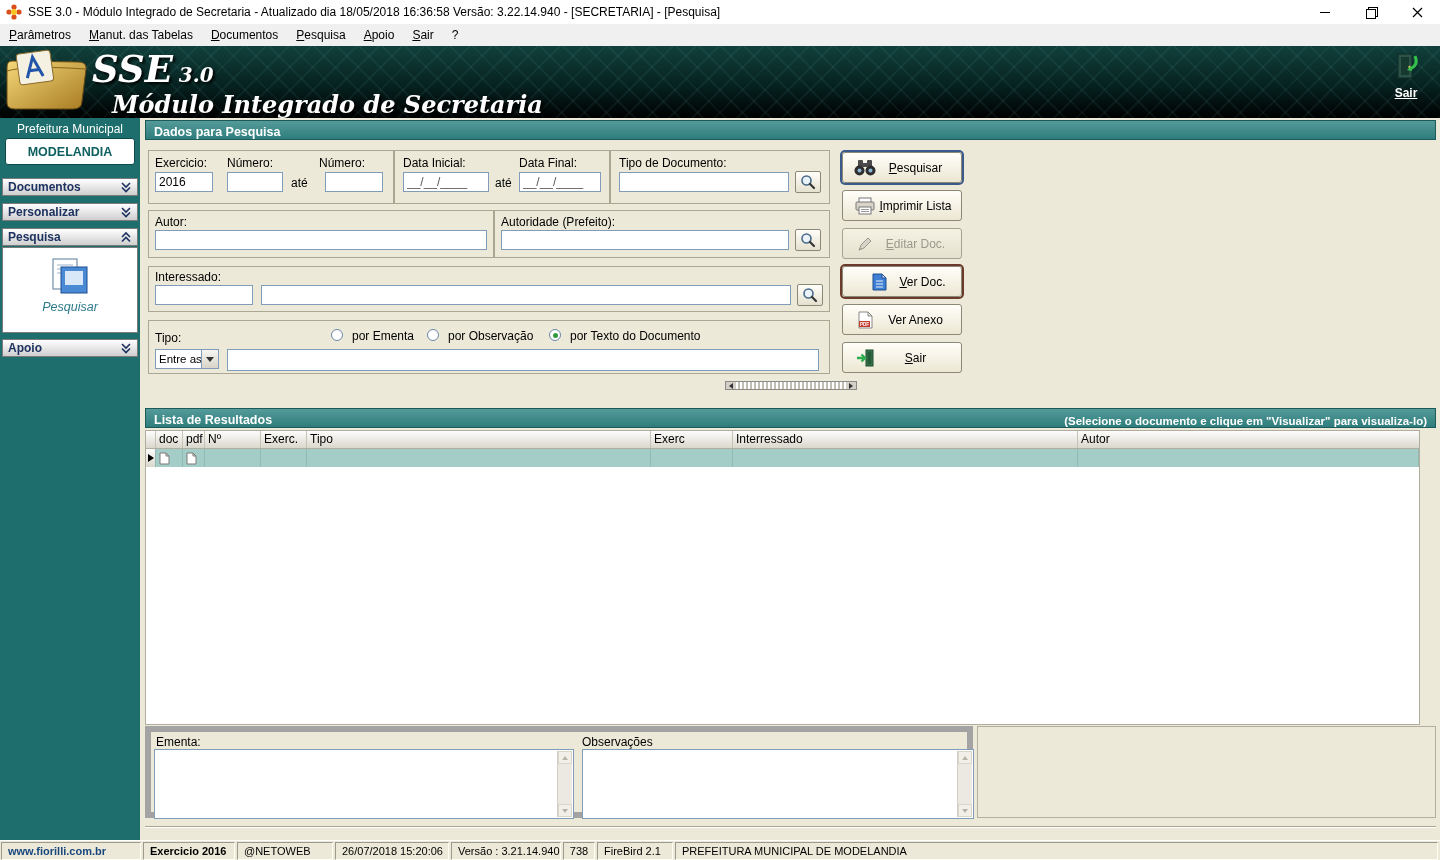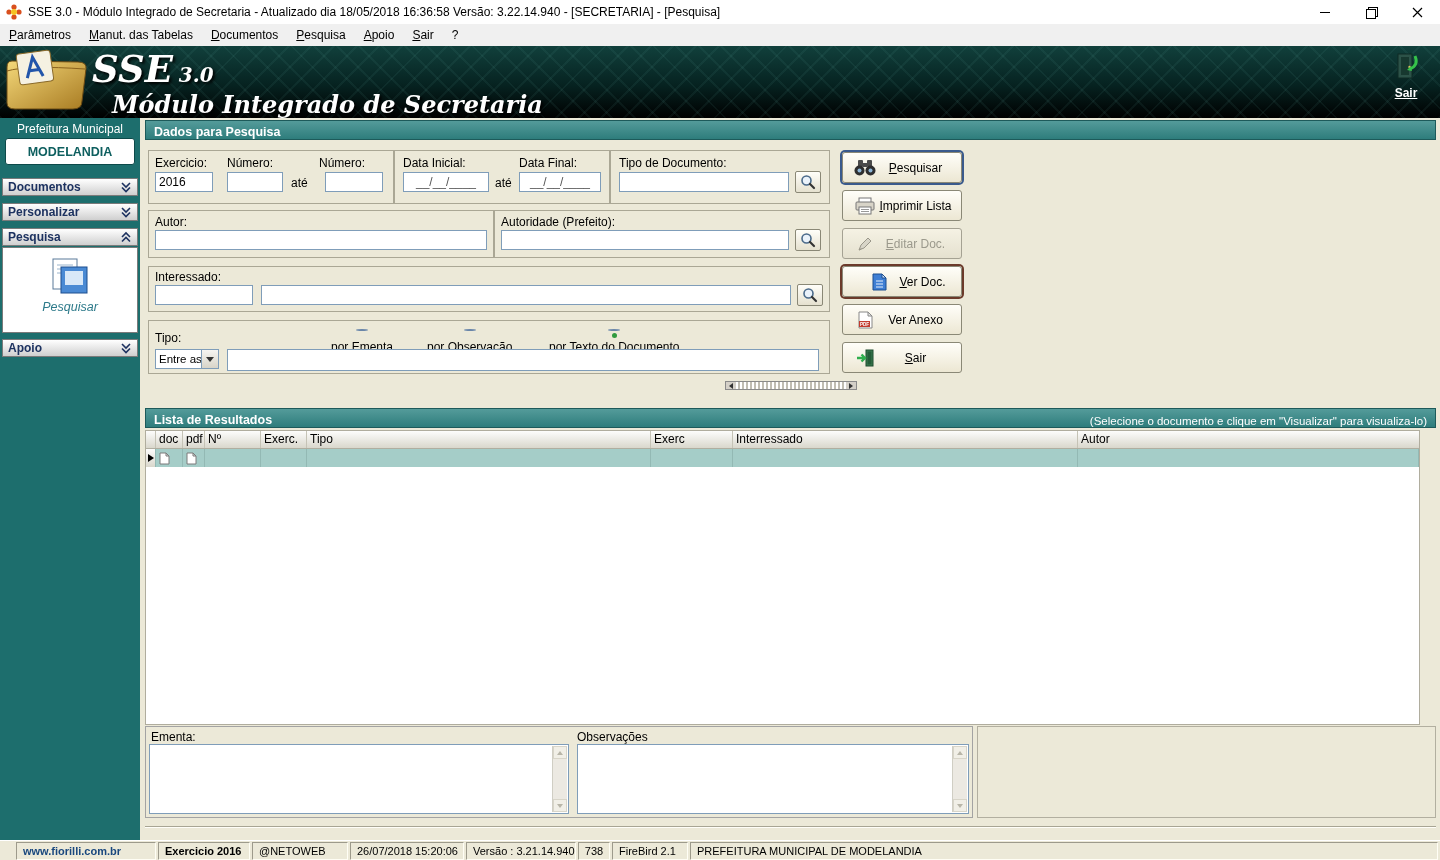--- a/index.html
+++ b/index.html
@@ -58,32 +58,32 @@
   .pesquisa-icon { margin-top:7px; display:inline-block; }
   .pesquisa-label { font-style:italic; color:#2d7a8a; font-size:12.5px; }
 
   
   #main { position:absolute; left:140px; top:118px; width:1300px; height:722px; background:#ece9d8; }
   .section-bar { position:absolute; left:5px; width:1291px; height:20px;
       background:linear-gradient(180deg,#549b9a,#2e7d7c); border:1px solid #1d5a5a;
       color:#fff; font-weight:bold; font-size:12.5px; display:flex; align-items:flex-end; padding:0 8px; }
   #dados-bar { top:2px; }
   #lista-bar { top:290px; }
-  #lista-bar .hint { margin-left:auto; font-weight:normal; font-size:11.5px; }
+  #lista-bar .hint { margin-left:auto; font-weight:bold; font-size:11.5px; }
 
   .grp { position:absolute; border:1px solid #aaa795; }
   .lbl { position:absolute; font-size:12px; white-space:nowrap; }
   .txt { position:absolute; height:20px; border:1px solid #7f9db9; background:#fff;
          font:12px "Liberation Sans", sans-serif; padding:1px 3px; }
-  .txt.date { color:#555; text-align:center; }
+  .txt.date { color:#555; }
   .mag-btn { position:absolute; width:26px; height:22px; background:linear-gradient(180deg,#fffef9,#e5e1cf);
       border:1px solid #8a8876; border-radius:2px; display:flex; align-items:center; justify-content:center; }
 
   
-  .radio-item { position:absolute; display:flex; align-items:center; gap:9px; height:14px;flex-direction:column; }
+  .radio-item { position:absolute; display:flex; align-items:flex-start; gap:9px; height:14px; }
   .radio { width:12px; height:12px; border:1px solid #6a86a8; border-radius:50%; background:#fff; position:relative; }
   .radio[data-checked="true"]::after { content:""; position:absolute; left:3px; top:3px; width:5px; height:5px;
       border-radius:50%; background:#2f9a3f; }
   .radio-lbl { font-size:12px; }
 
   
   .combo { position:absolute; left:6px; top:28px; width:64px; height:20px; border:1px solid #7f9db9;
       background:#fff; display:flex; align-items:center; }
   .combo-val { flex:1; padding-left:3px; font-size:11.5px; white-space:nowrap; overflow:hidden; }
   .combo-btn { width:17px; height:18px; background:linear-gradient(180deg,#f6f5f2,#d8d4c8);
@@ -119,41 +119,41 @@
   .grid-row { display:flex; height:18px; }
   .grid-row.selected .rc { background:#a5cdc8; border-right:1px solid #93b9b4; }
   .rc { display:flex; align-items:center; padding:0 3px; overflow:hidden; }
   .c-ind{width:10px} .c-doc{width:27px} .c-pdf{width:22px} .c-no{width:56px} .c-exe{width:46px}
   .c-tipo{width:344px} .c-data{width:82px} .c-int{width:345px} .c-autor{width:341px; border-right:none;}
   .grid-row .c-ind { background:linear-gradient(180deg,#fdfdfc,#d9d7cc) !important; padding:0; justify-content:center; }
   .row-arrow { width:0; height:0; border-top:4px solid transparent; border-bottom:4px solid transparent;
       border-left:6px solid #000; }
 
   
-  .panel-a { position:absolute; left:5px; top:608px; width:828px; height:92px; border:1px solid #a3a3a3; }
+  .panel-a { position:absolute; left:5px; top:608px; width:828px; height:92px; border:6px solid #a3a3a3; }
   .panel-b { position:absolute; left:837px; top:608px; width:459px; height:92px; border:1px solid #b2afa0; }
   .fake-ta { position:absolute; background:#fff; border:1px solid #7f9db9; }
   .vscroll { position:absolute; right:1px; top:1px; bottom:1px; width:15px; background:#ece9e2;
       border-left:1px solid #d0cec4; }
   .sa { position:absolute; left:0px; width:14px; height:13px; background:#f1efe7; border:1px solid #d8d5c9;
       display:flex; align-items:center; justify-content:center; }
   .sa.up { top:0; } .sa.dn { bottom:0; }
   .sa.up::after { content:""; border-left:3px solid transparent; border-right:3px solid transparent; border-bottom:4px solid #b8b5a8; }
   .sa.dn::after { content:""; border-left:3px solid transparent; border-right:3px solid transparent; border-top:4px solid #b8b5a8; }
 
   .etched { position:absolute; left:5px; top:708px; width:1291px; height:2px;
       border-top:1px solid #a8a594; border-bottom:1px solid #fffef8; }
 
   
   #statusbar { position:absolute; left:0; top:840px; width:1440px; height:20px; background:#ece9d8;
       border-top:1px solid #fff; display:flex; align-items:center; }
   .seg { height:18px; border:1px solid; border-color:#9d9a8b #fffef5 #fffef5 #9d9a8b;
       display:flex; align-items:center; padding:0 6px; font-size:11px; white-space:nowrap; overflow:hidden;
       margin-right:2px; }
-  .seg-1 { width:140px; font-weight:bold; color:#19477e; margin-left:16px; }
+  .seg-1 { width:140px; font-weight:bold; color:#19477e; margin-left:1px; }
   .seg-2 { width:92px; font-weight:bold; }
   .seg-3 { width:96px; }
   .seg-4 { width:114px; }
   .seg-5 { width:110px; }
   .seg-6 { width:32px; justify-content:center; }
   .seg-7 { width:76px; }
   .seg-8 { flex:1; }
 </style>
 </head>
 <body>

